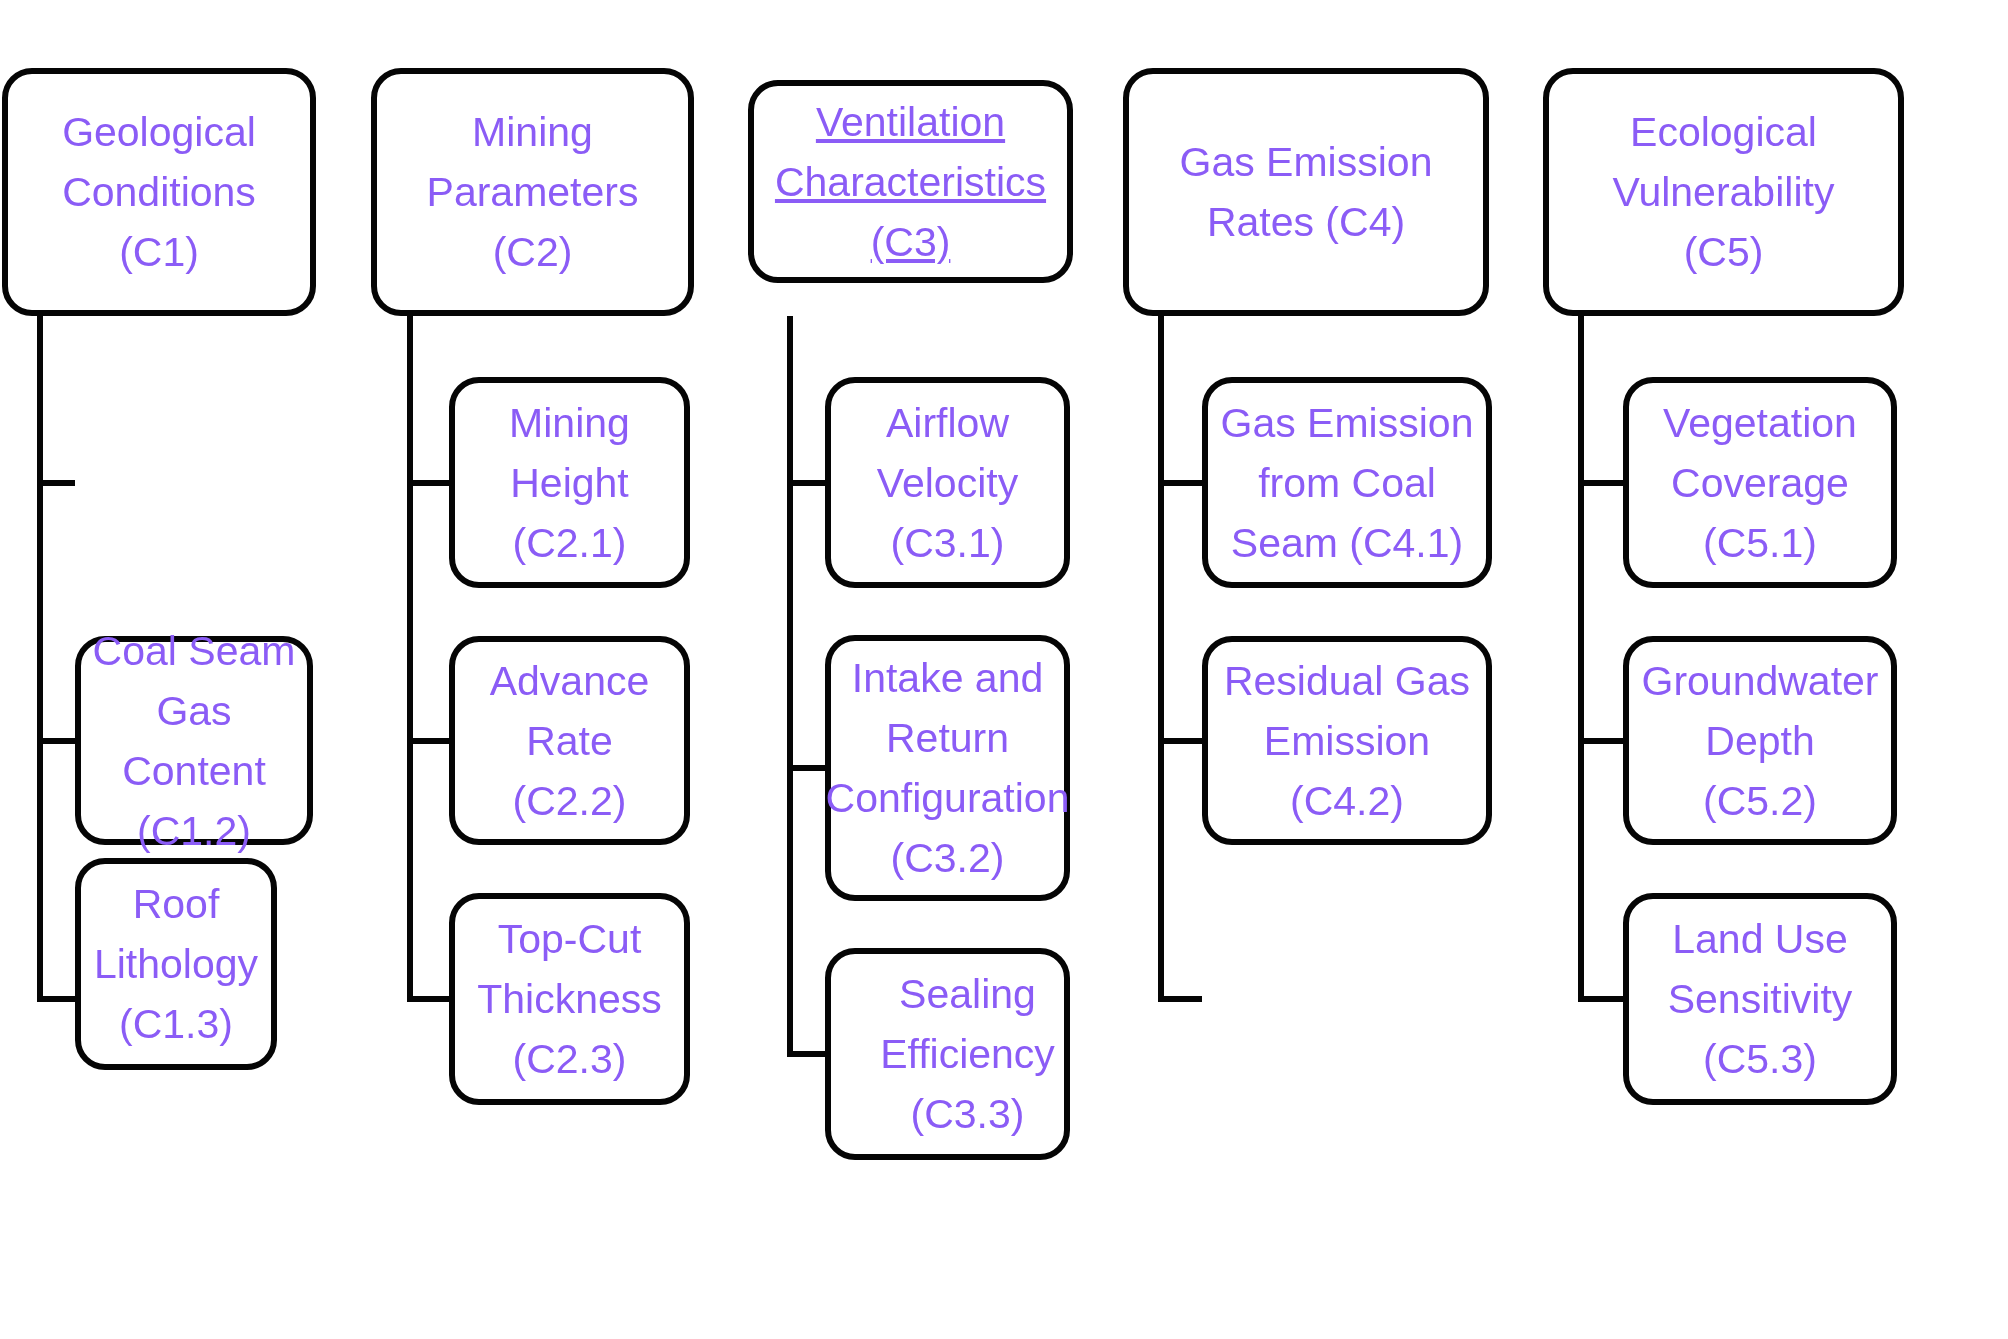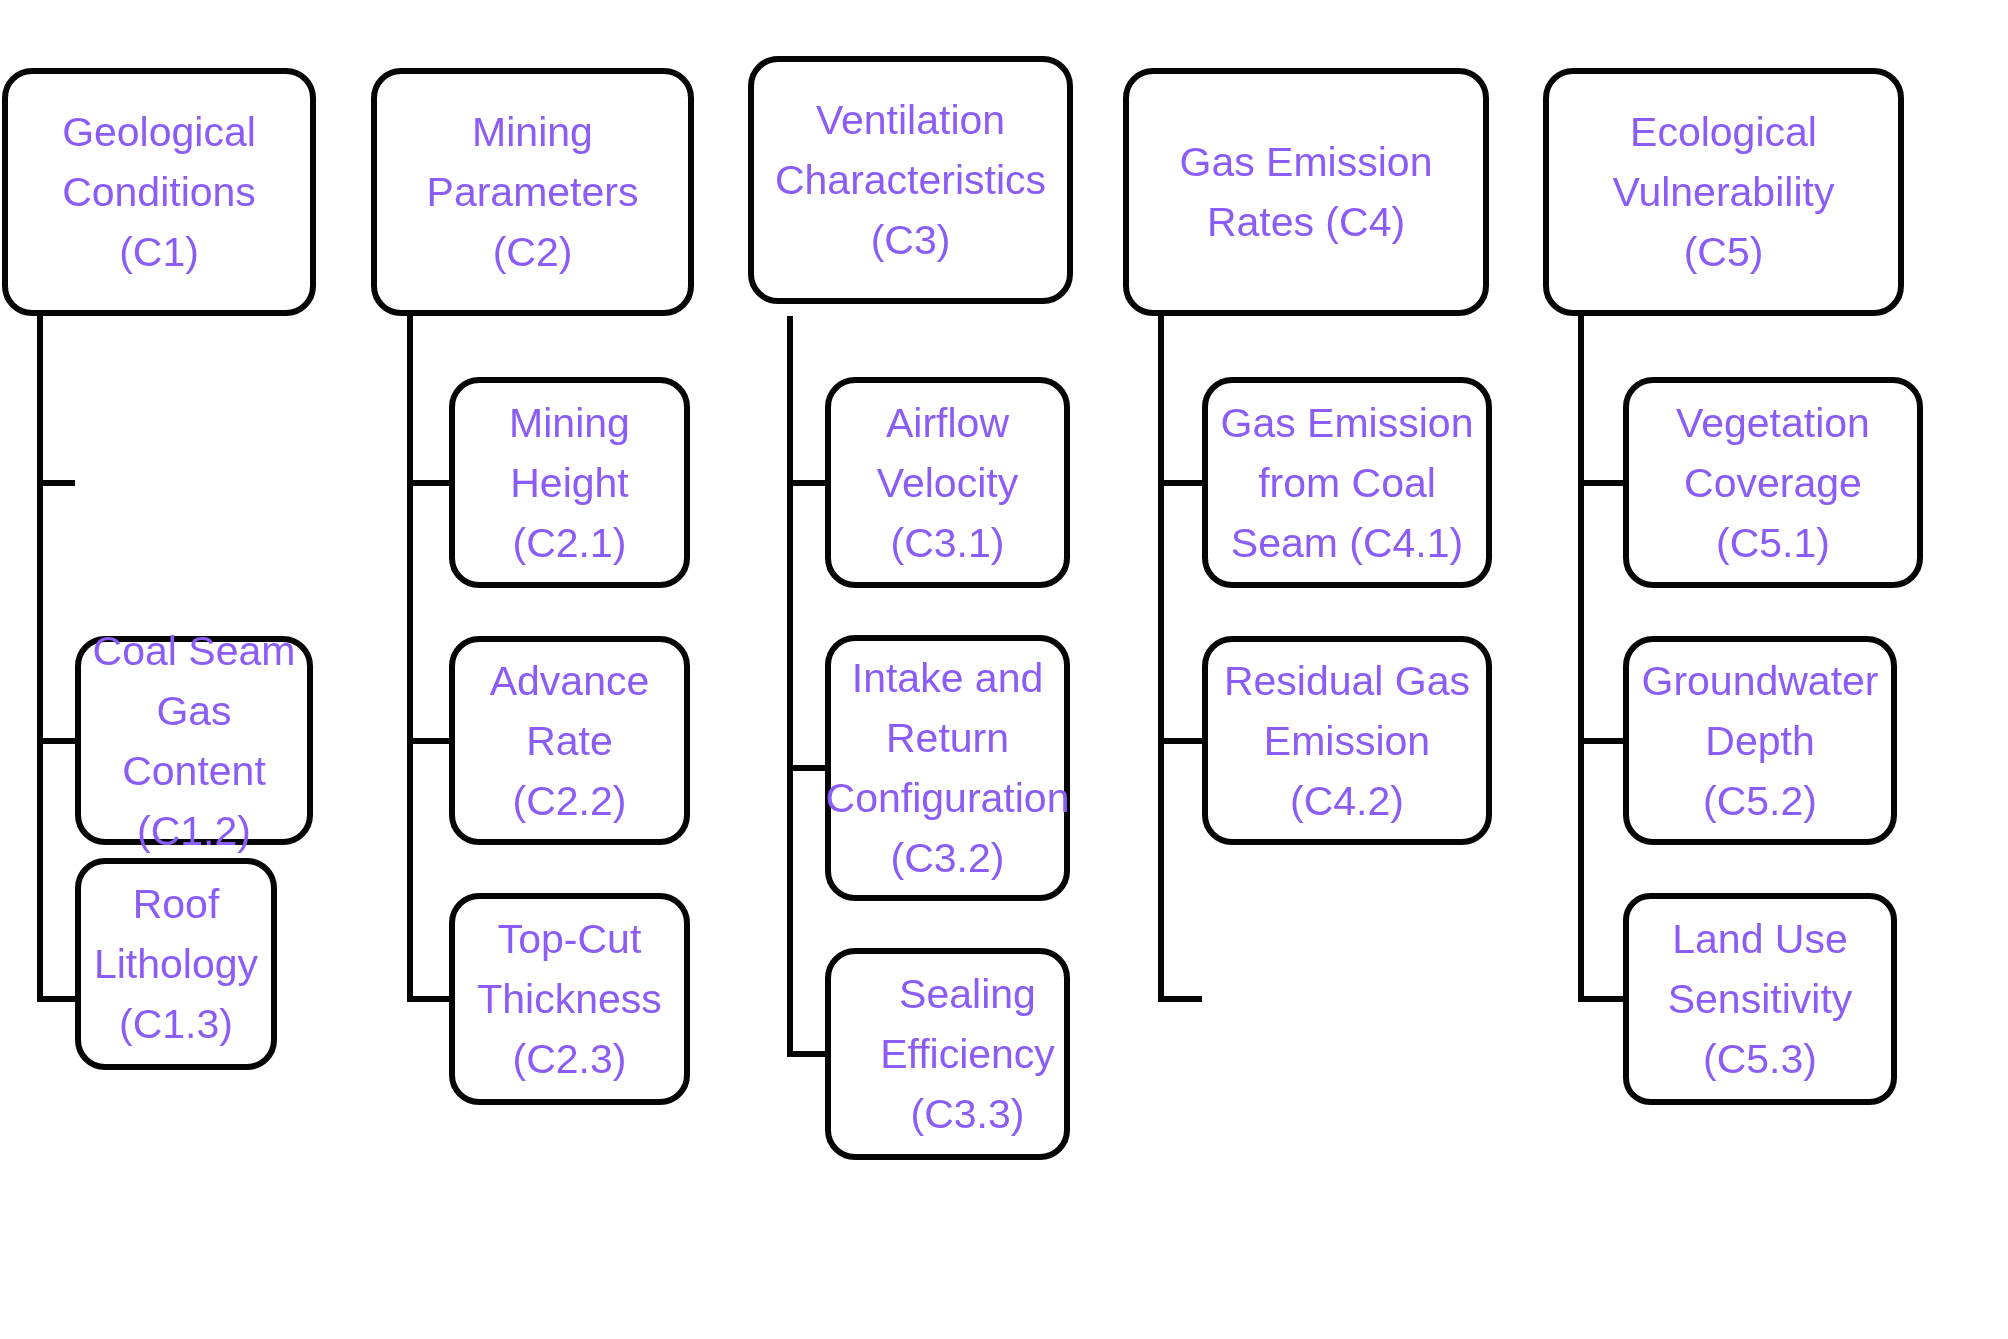--- a/index.html
+++ b/index.html
@@ -47,42 +47,42 @@
   
   #p2  { left: 371px;  top: 68px;  width: 323px; height: 248px; }
   #c21 { left: 449px;  top: 377px; width: 241px; height: 211px; }
   #c22 { left: 449px;  top: 636px; width: 241px; height: 209px; }
   #c23 { left: 449px;  top: 893px; width: 241px; height: 212px; }
   #v2  { left: 407px;  top: 316px; width: 6px;   height: 686px; }
   #s21 { left: 407px;  top: 480px; width: 42px;  height: 6px; }
   #s22 { left: 407px;  top: 738px; width: 42px;  height: 6px; }
   #s23 { left: 407px;  top: 996px; width: 42px;  height: 6px; }
   
-  #p3  { left: 748px;  top: 56px;  width: 325px; height: 248px; }
+  #p3  { left: 748px;  top: 80px;  width: 325px; height: 203px; text-decoration: underline; }
   #c31 { left: 825px;  top: 377px; width: 245px; height: 211px; }
   #c32 { left: 825px;  top: 635px; width: 245px; height: 266px; }
   #c33 { left: 825px;  top: 948px; width: 245px; height: 212px; padding-left: 40px; }
   #v3  { left: 787px;  top: 316px; width: 6px;   height: 741px; }
   #s31 { left: 787px;  top: 480px; width: 38px;  height: 6px; }
   #s32 { left: 787px;  top: 765px; width: 38px;  height: 6px; }
   #s33 { left: 787px;  top: 1051px; width: 38px; height: 6px; }
   
   #p4  { left: 1123px; top: 68px;  width: 366px; height: 248px; }
   #c41 { left: 1202px; top: 377px; width: 290px; height: 211px; }
   #c42 { left: 1202px; top: 636px; width: 290px; height: 209px; }
   #c43 { left: 1202px; top: 893px; width: 290px; height: 212px; }
   #v4  { left: 1158px; top: 316px; width: 6px;   height: 686px; }
   #s41 { left: 1158px; top: 480px; width: 44px;  height: 6px; }
   #s42 { left: 1158px; top: 738px; width: 44px;  height: 6px; }
   #s43 { left: 1158px; top: 996px; width: 44px;  height: 6px; }
   
   #p5  { left: 1543px; top: 68px;  width: 361px; height: 248px; }
-  #c51 { left: 1623px; top: 377px; width: 300px; height: 211px; }
+  #c51 { left: 1623px; top: 377px; width: 274px; height: 211px; }
   #c52 { left: 1623px; top: 636px; width: 274px; height: 209px; }
-  #c53 { left: 1623px; top: 893px; width: 274px; height: 212px; border-radius: 27px; }
+  #c53 { left: 1623px; top: 893px; width: 274px; height: 212px; }
   #v5  { left: 1578px; top: 316px; width: 6px;   height: 686px; }
   #s51 { left: 1578px; top: 480px; width: 45px;  height: 6px; }
   #s52 { left: 1578px; top: 738px; width: 45px;  height: 6px; }
   #s53 { left: 1578px; top: 996px; width: 45px;  height: 6px; }
 </style>
 </head>
 <body>
 
 <div id="canvas">
 

